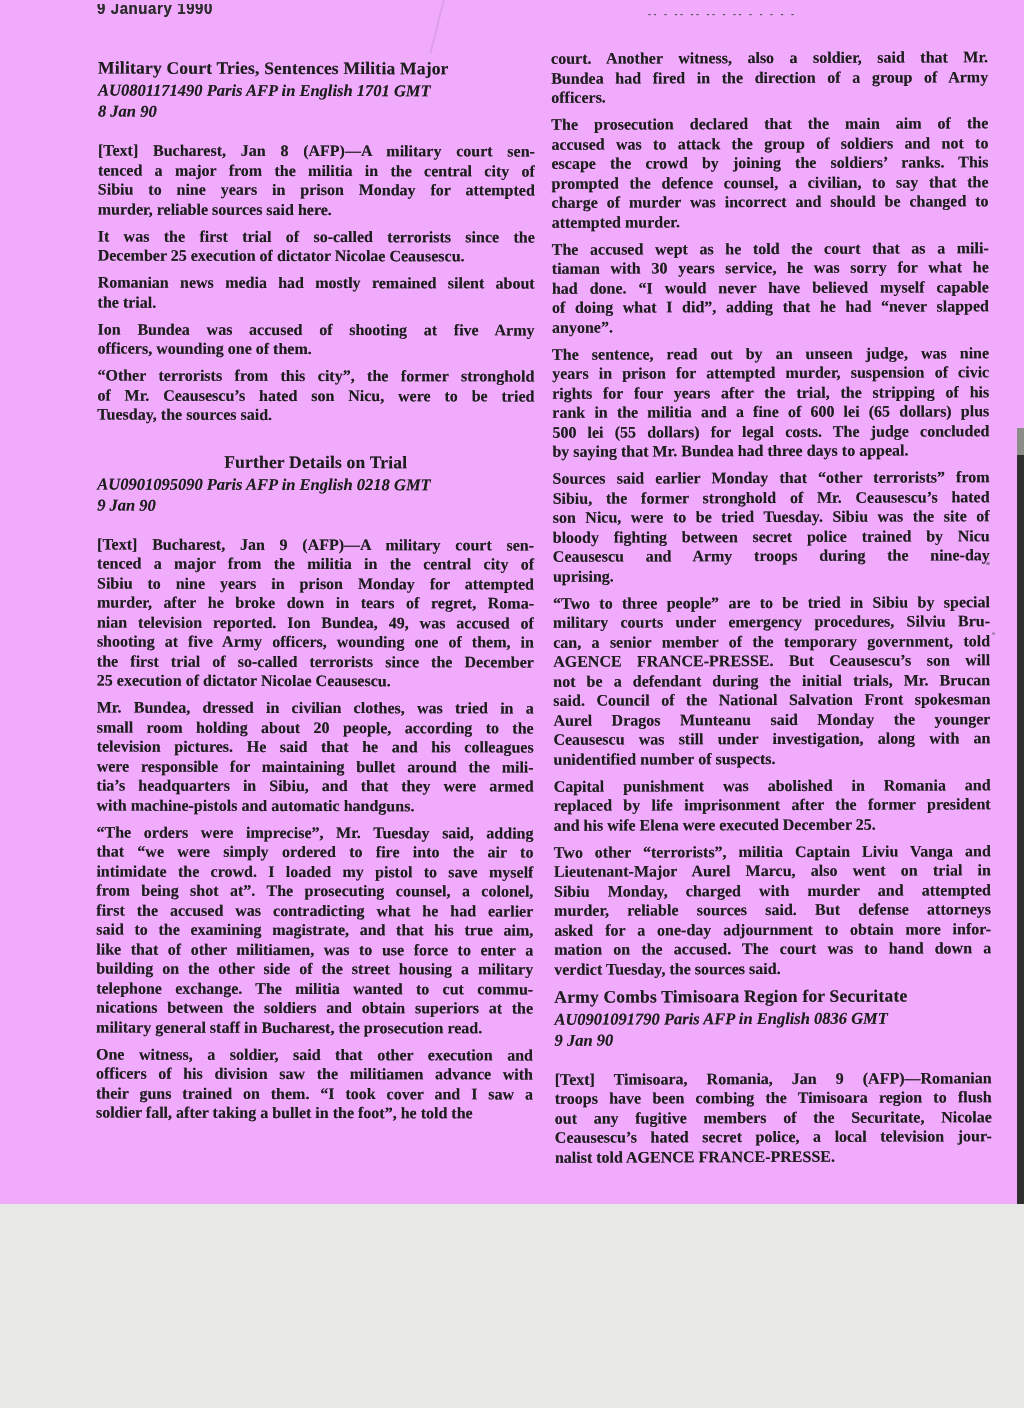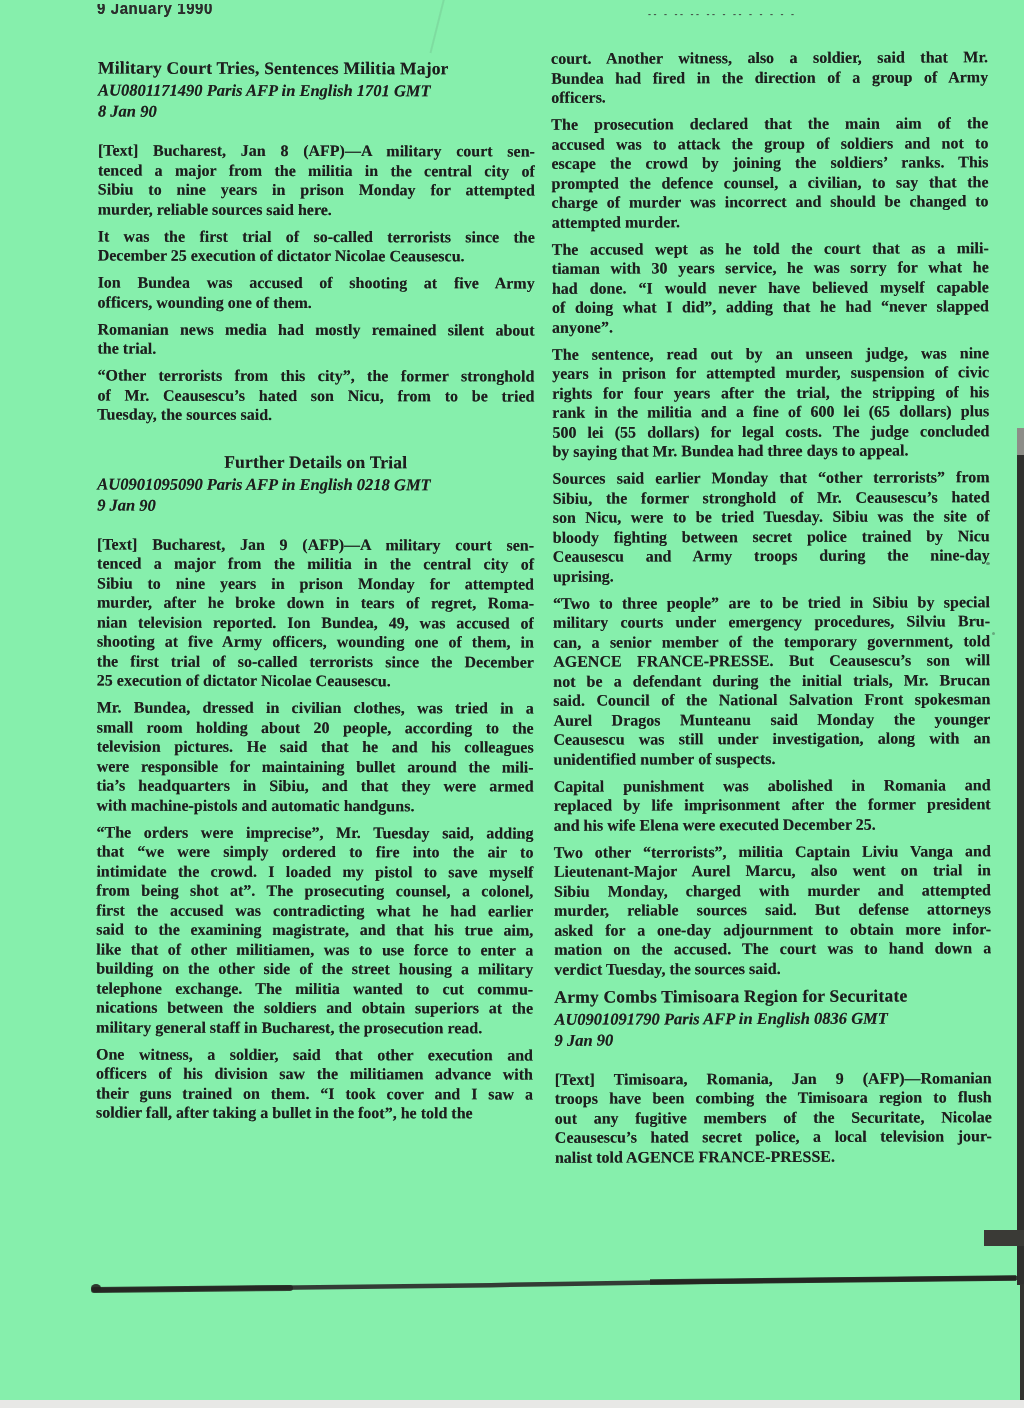--- a/index.html
+++ b/index.html
@@ -1,19 +1,19 @@
 <!DOCTYPE html>
 <html><head>
 <meta charset="utf-8">
 <style>
   html,body{margin:0;padding:0;background:#e8e8e6;}
   .page{
     position:relative;
-    width:1024px;height:1400px;
-    background:#86efac;
+    width:1024px;height:1204px;
+    background:#f0abfc;
     overflow:hidden;
     font-family:"Liberation Serif","DejaVu Serif",serif;
     color:#1e1e1e;
   }
   
   .hdr-left{
     position:absolute;left:97px;top:4px;width:240px;height:17px;
     overflow:hidden;
   }
   .hdr-left span{
@@ -99,30 +99,30 @@
         <div class="line">[Text] Bucharest, Jan 8 (AFP)—A military court sen-</div>
         <div class="line">tenced a major from the militia in the central city of</div>
         <div class="line">Sibiu to nine years in prison Monday for attempted</div>
         <div class="line last">murder, reliable sources said here.</div>
       </div>
       <div class="para">
         <div class="line">It was the first trial of so-called terrorists since the</div>
         <div class="line last">December 25 execution of dictator Nicolae Ceausescu.</div>
       </div>
       <div class="para">
+        <div class="line">Romanian news media had mostly remained silent about</div>
+        <div class="line last">the trial.</div>
+      </div>
+      <div class="para">
         <div class="line">Ion Bundea was accused of shooting at five Army</div>
         <div class="line last">officers, wounding one of them.</div>
       </div>
       <div class="para">
-        <div class="line">Romanian news media had mostly remained silent about</div>
-        <div class="line last">the trial.</div>
-      </div>
-      <div class="para">
         <div class="line">“Other terrorists from this city”, the former stronghold</div>
-        <div class="line">of Mr. Ceausescu’s hated son Nicu, from to be tried</div>
+        <div class="line">of Mr. Ceausescu’s hated son Nicu, were to be tried</div>
         <div class="line last">Tuesday, the sources said.</div>
       </div>
       <div class="heading center">Further Details on Trial</div>
       <div class="source">
         <div class="source-line">AU0901095090 Paris AFP in English 0218 GMT</div>
         <div class="source-line">9 Jan 90</div>
       </div>
       <div class="para">
         <div class="line">[Text] Bucharest, Jan 9 (AFP)—A military court sen-</div>
         <div class="line">tenced a major from the militia in the central city of</div>

